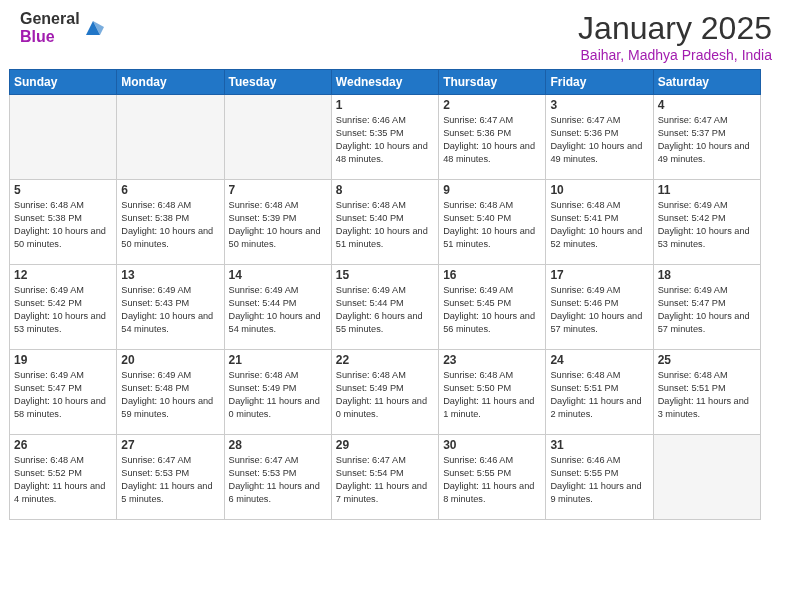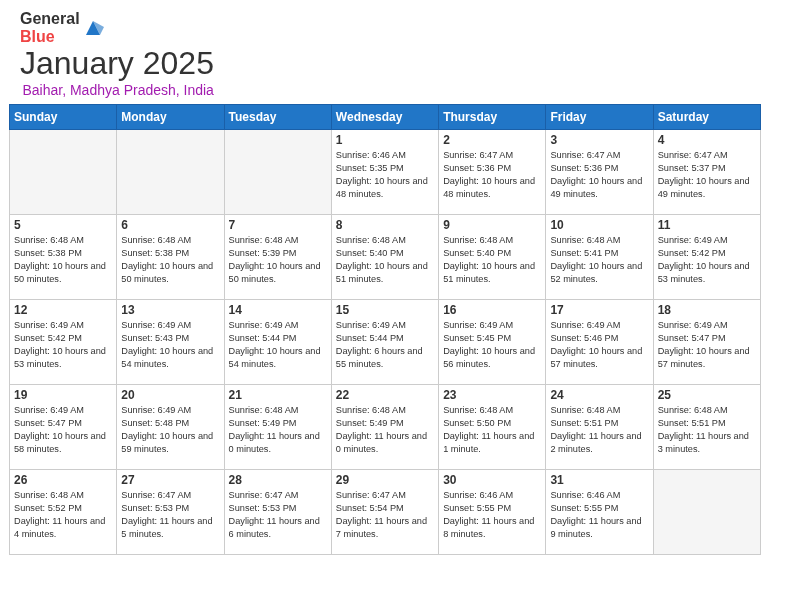--- a/index.html
+++ b/index.html
@@ -1,23 +1,23 @@
 <!DOCTYPE html>
 <html><head>
   <meta charset="utf-8">
   <style>
     * { box-sizing: border-box; margin: 0; padding: 0; }
     body { font-family: Arial, sans-serif; background: #fff; width: 792px; height: 612px; overflow: hidden; }
     
-    .header { display: flex; align-items: flex-start; justify-content: space-between; padding: 10px 20px 6px 20px; flex-direction: column; }
+    .header { display: flex; align-items: flex-start; justify-content: space-between; padding: 10px 20px 6px 20px; }
     
     .logo { display: flex; align-items: center; }
     .logo-text { display: flex; flex-direction: column; line-height: 1.1; }
     .logo-general { font-size: 16px; font-weight: bold; color: #333; }
-    .logo-blue { font-size: 16px; font-weight: bold; color: #ef4444; }
+    .logo-blue { font-size: 16px; font-weight: bold; color: #a21caf; }
     .logo-icon { width: 22px; height: 22px; margin-left: 2px; }
     
     .title-block { text-align: right; }
     .month-title { font-size: 32px; color: #333; font-weight: 300; }
     .location-title { font-size: 14px; color: #a21caf; }
     
     .day-header { background: #2176c7; color: #fff; font-size: 12px; font-weight: bold; padding: 5px 4px; text-align: left; border: 1px solid #1a5fa8; }
     
     .cal-cell { vertical-align: top; border: 1px solid #ccc; padding: 3px 4px; width: calc(100%/7); font-size: 9.5px; color: #333; background: #fff; min-height: 75px; }
     

